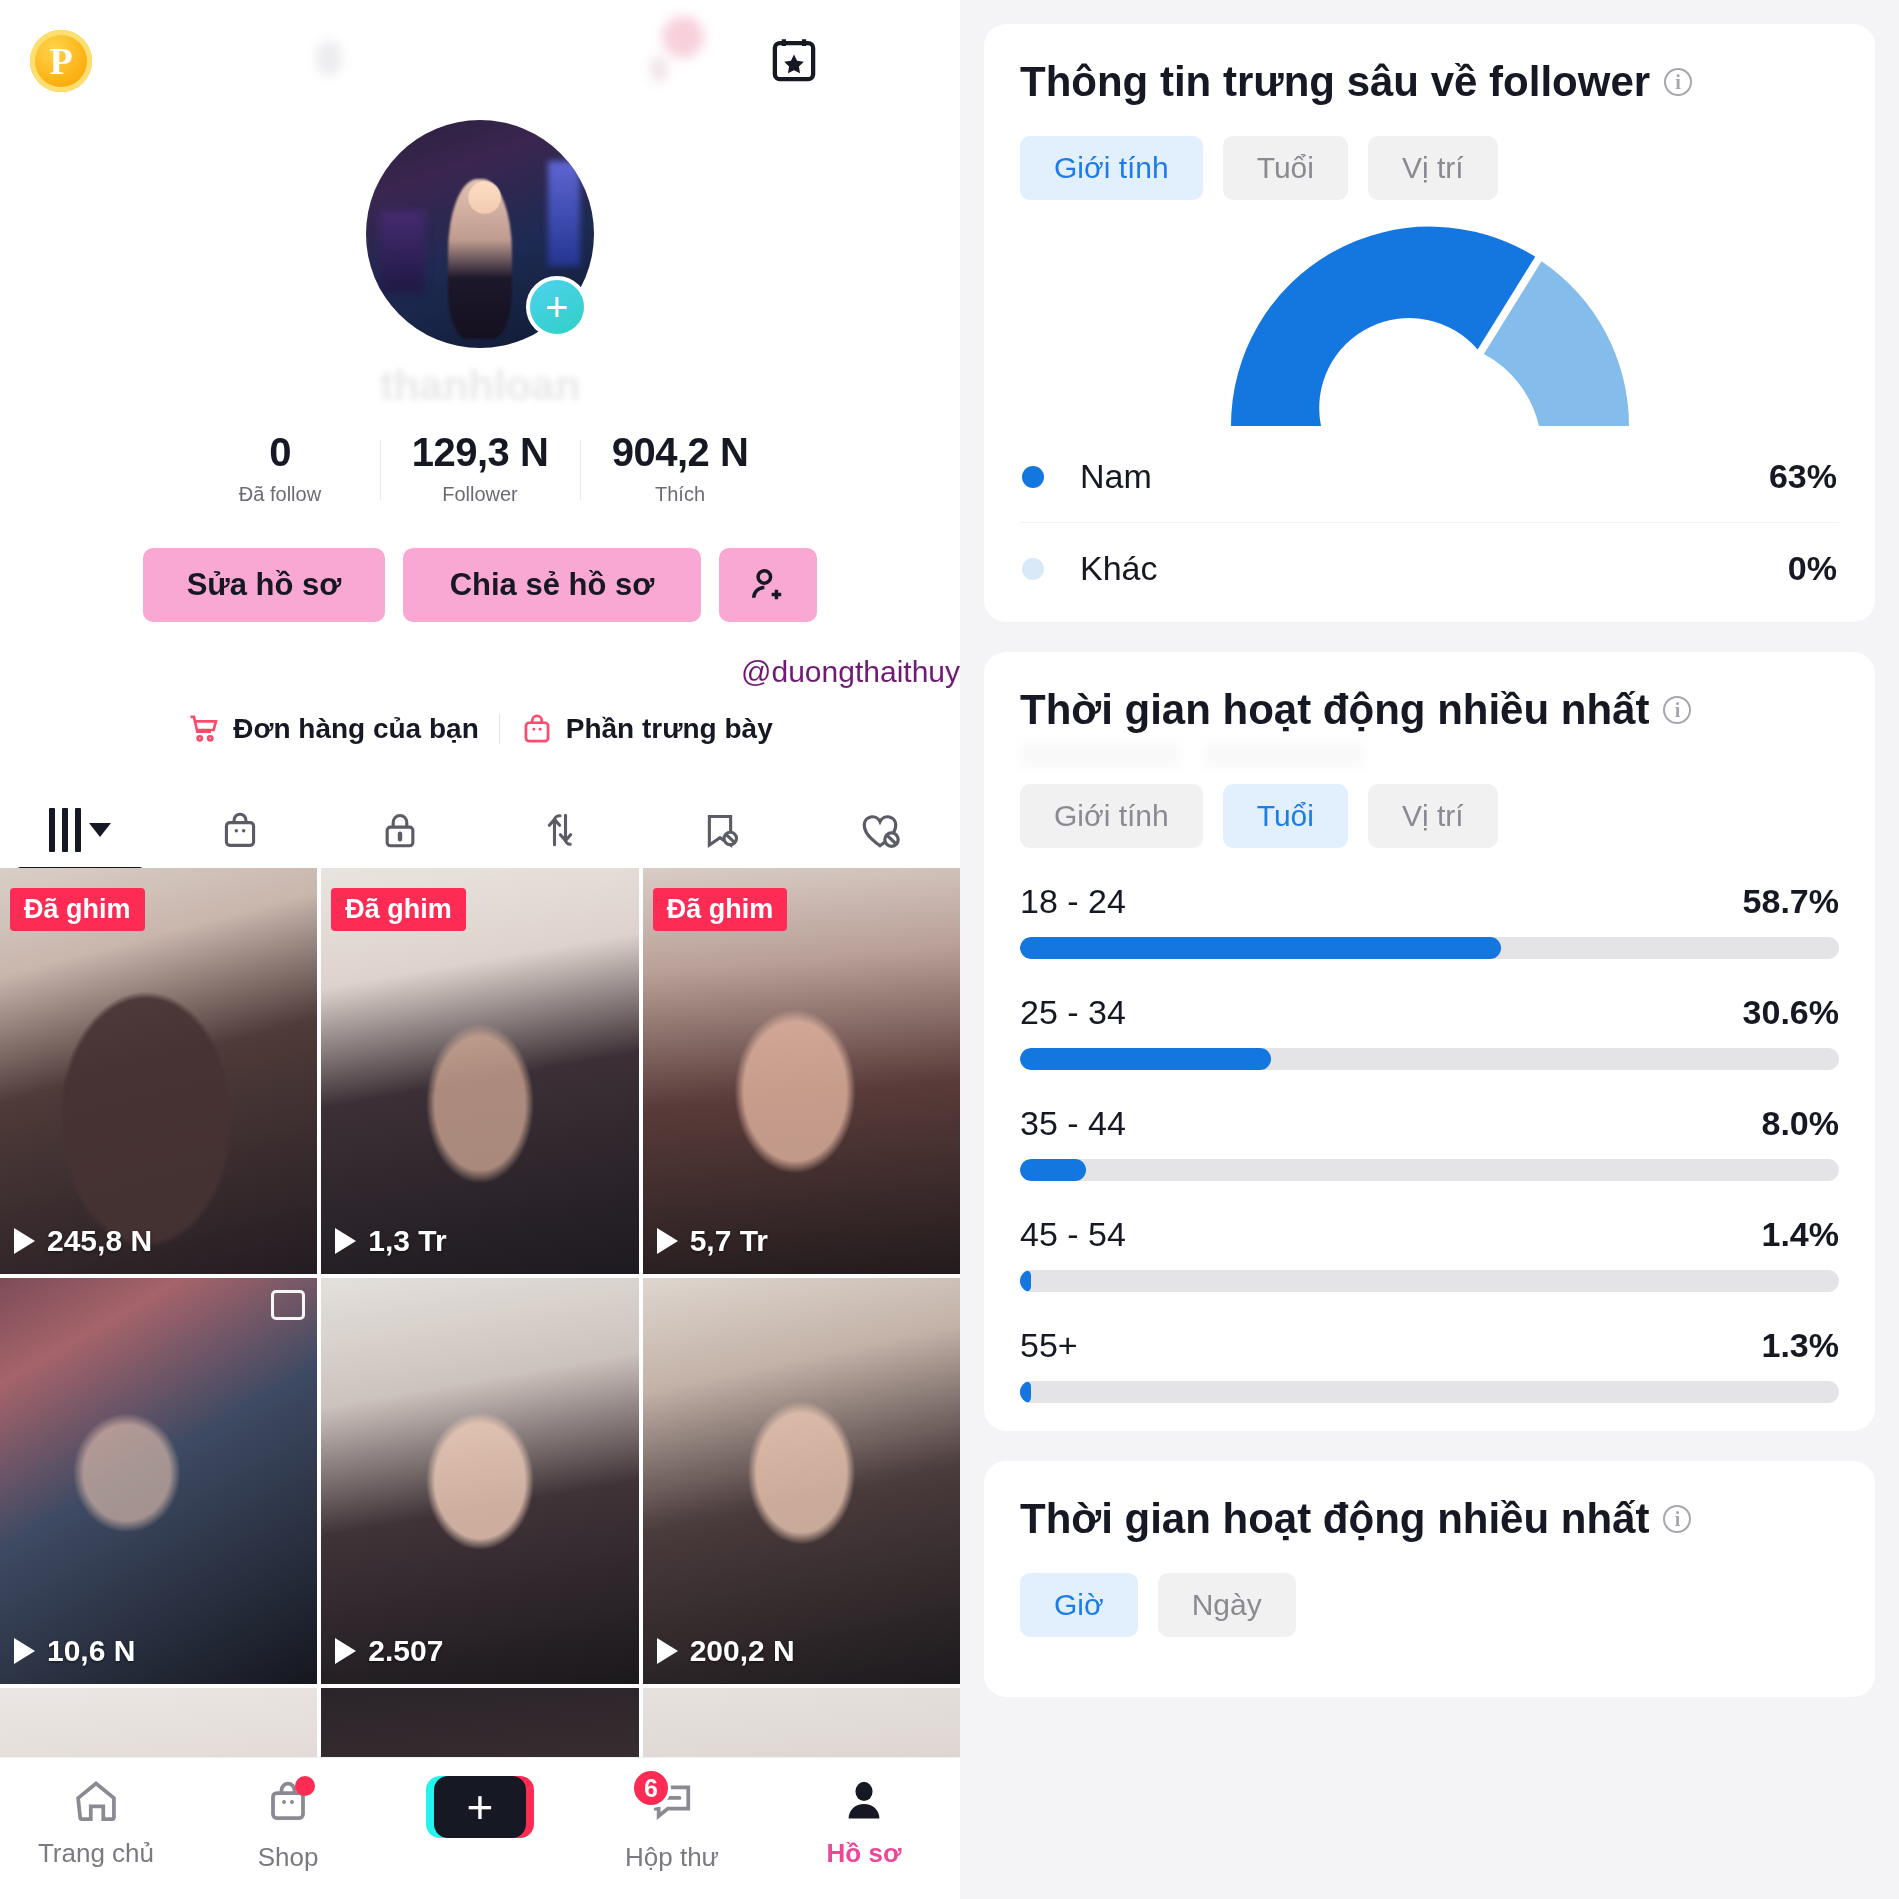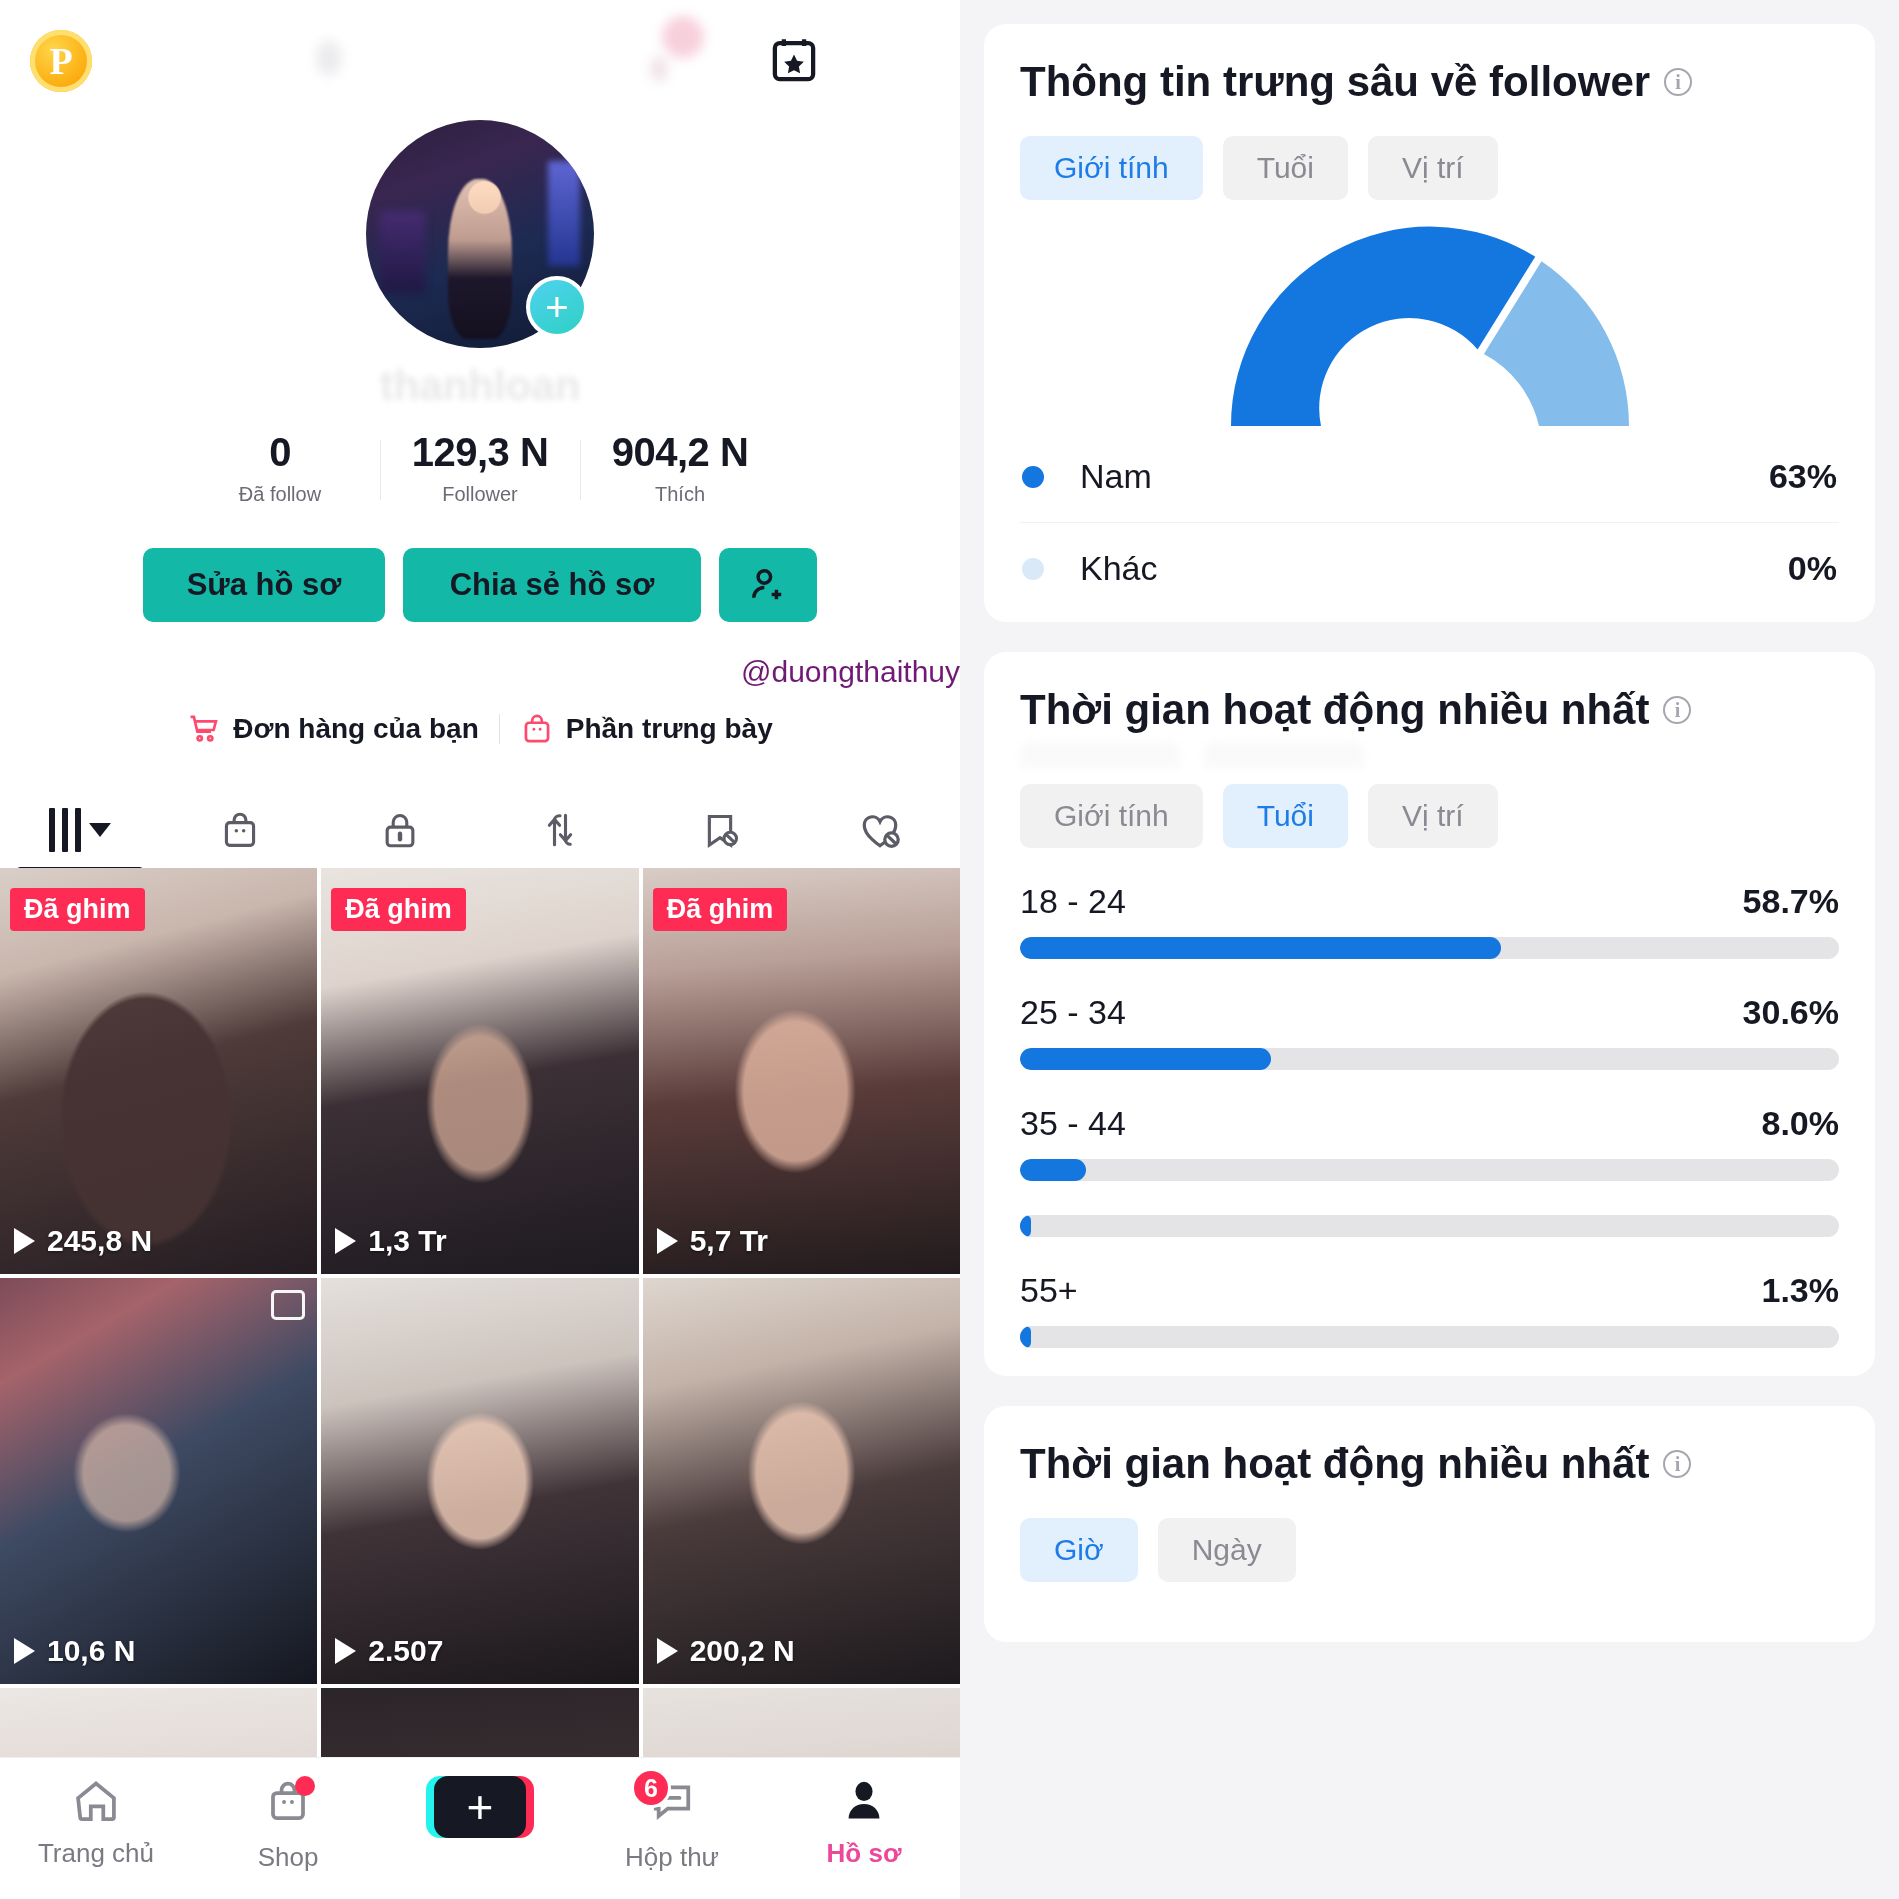--- a/index.html
+++ b/index.html
@@ -78,21 +78,21 @@
   .stat { width: 200px; text-align:center; position:relative; }
   .stat + .stat::before {
     content:""; position:absolute; left:0; top: 10px; width:1px; height: 60px; background:#e9e9ec;
   }
   .stat-num { font-size: 40px; font-weight: 700; color:#161823; letter-spacing:-0.5px; }
   .stat-lbl { font-size: 20px; color:#6b6b74; margin-top: 8px; }
 
   
   .actions { position:absolute; top: 548px; left:0; width:960px; display:flex; justify-content:center; gap: 18px; }
   .btn-pill {
-    background:#14b8a6; border-radius: 10px; height: 74px;
+    background:#f9a8d4; border-radius: 10px; height: 74px;
     display:flex; align-items:center; justify-content:center;
     font-size: 31px; font-weight: 600; color:#161823;
   }
   .btn-edit { width: 242px; }
   .btn-share { width: 298px; }
   .btn-addfr { width: 98px; }
 
   .handle {
     position:absolute; top: 655px; left:0; width:960px; text-align:right;
     font-size: 30px; color:#701a75;
@@ -536,20 +536,24 @@
         <div class="bar-head">
           <span class="bar-label">35 - 44</span>
           <span class="bar-pct">8.0%</span>
         </div>
         <div class="bar-track">
           <div class="bar-fill" style="width:8%"></div>
         </div>
       </div>
 
       <div class="bar-row">
+        <div class="bar-head">
+          <span class="bar-label">45 - 54</span>
+          <span class="bar-pct">1.4%</span>
+        </div>
         <div class="bar-track">
           <div class="bar-fill" style="width:1.4%"></div>
         </div>
       </div>
 
       <div class="bar-row">
         <div class="bar-head">
           <span class="bar-label">55+</span>
           <span class="bar-pct">1.3%</span>
         </div>

